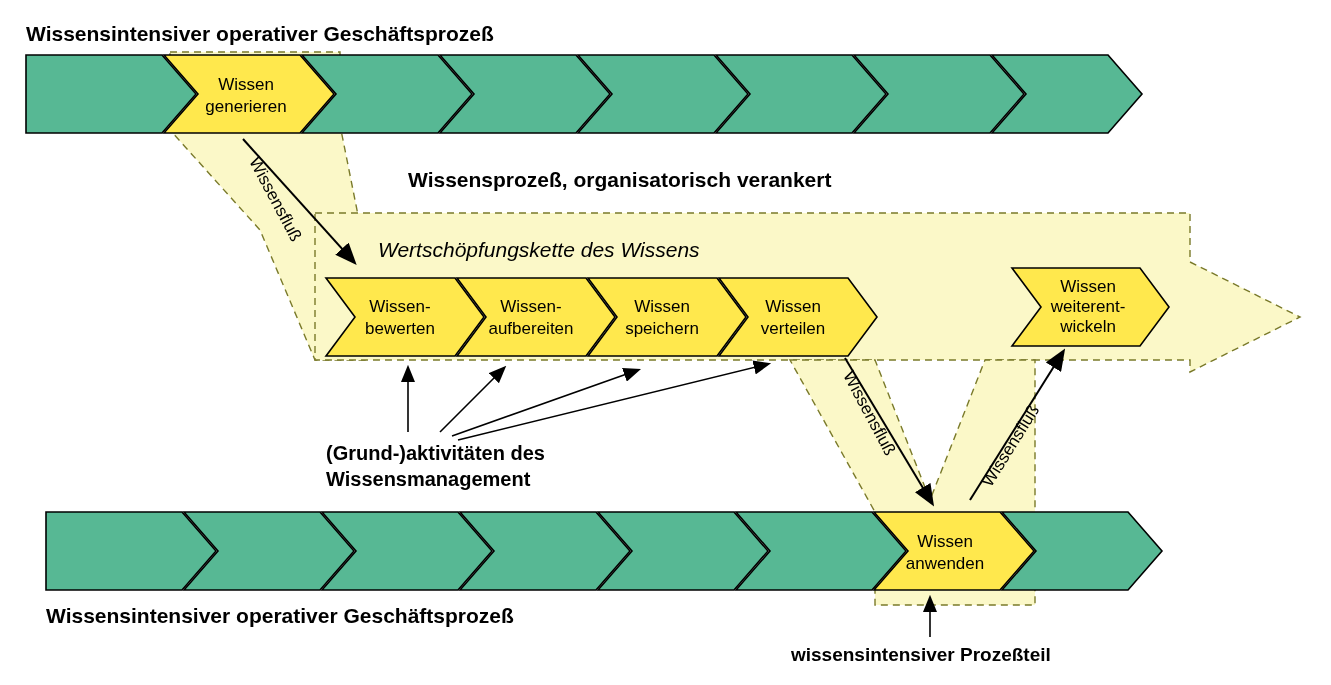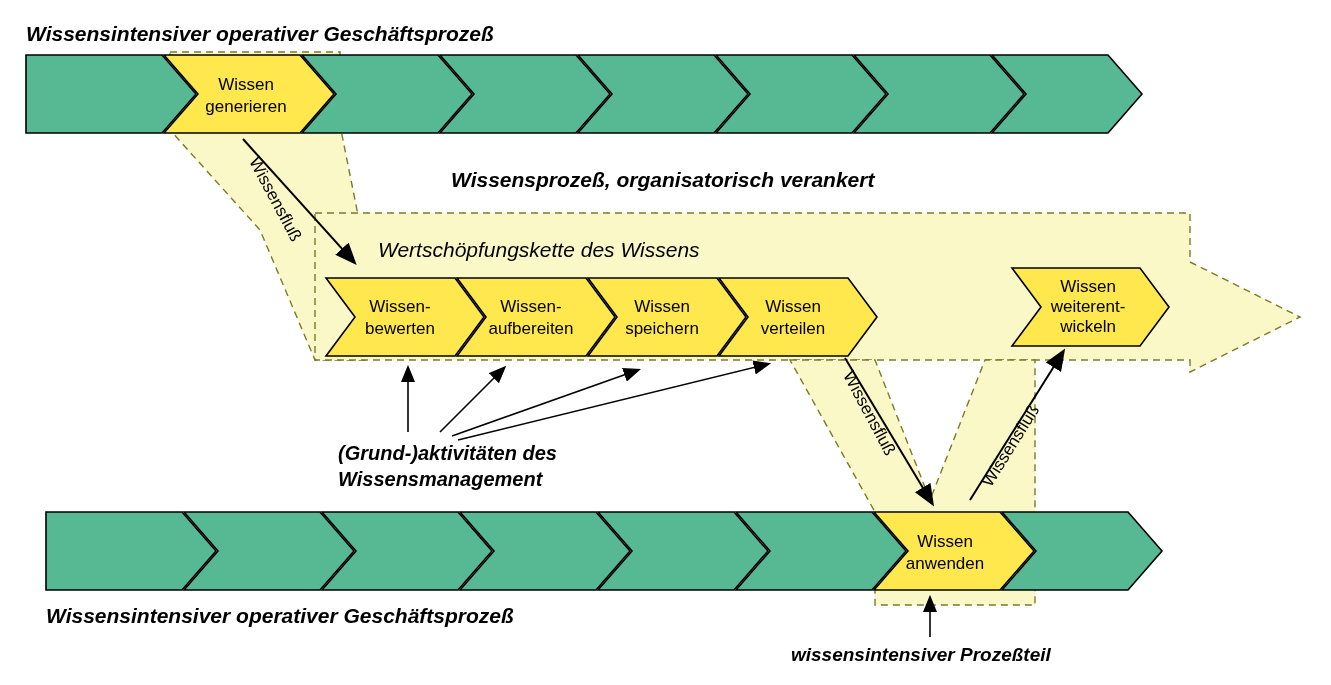--- a/index.html
+++ b/index.html
@@ -15,47 +15,45 @@
     width: 1331px;
     height: 685px;
     overflow: hidden;
     background: #ffffff;
   }
   .label {
     position: absolute;
     font-weight: bold;
     color: #000000;
     white-space: nowrap;
-    font-style: italic;
   }
   .title-top {
     left: 26px;
     top: 22px;
     font-size: 21px;
   }
   .title-bottom {
     left: 46px;
     top: 604px;
     font-size: 21px;
   }
   .title-kp {
     left: 408px;
     top: 168px;
     font-size: 21px;
-    margin-left: 43px;
   }
   .title-wsk {
     left: 378px;
     top: 238px;
     font-size: 21px;
     font-weight: normal;
     font-style: italic;
   }
   .title-grund {
-    left: 338px;
+    left: 326px;
     top: 440px;
     font-size: 20px;
     line-height: 26px;
     white-space: normal;
     width: 300px;
   }
   .title-wip {
     left: 791px;
     top: 644px;
     font-size: 19px;

